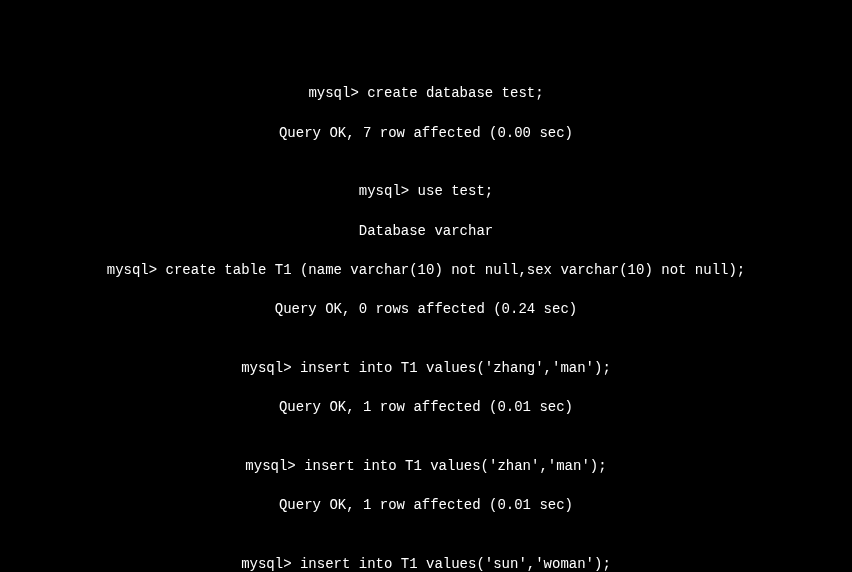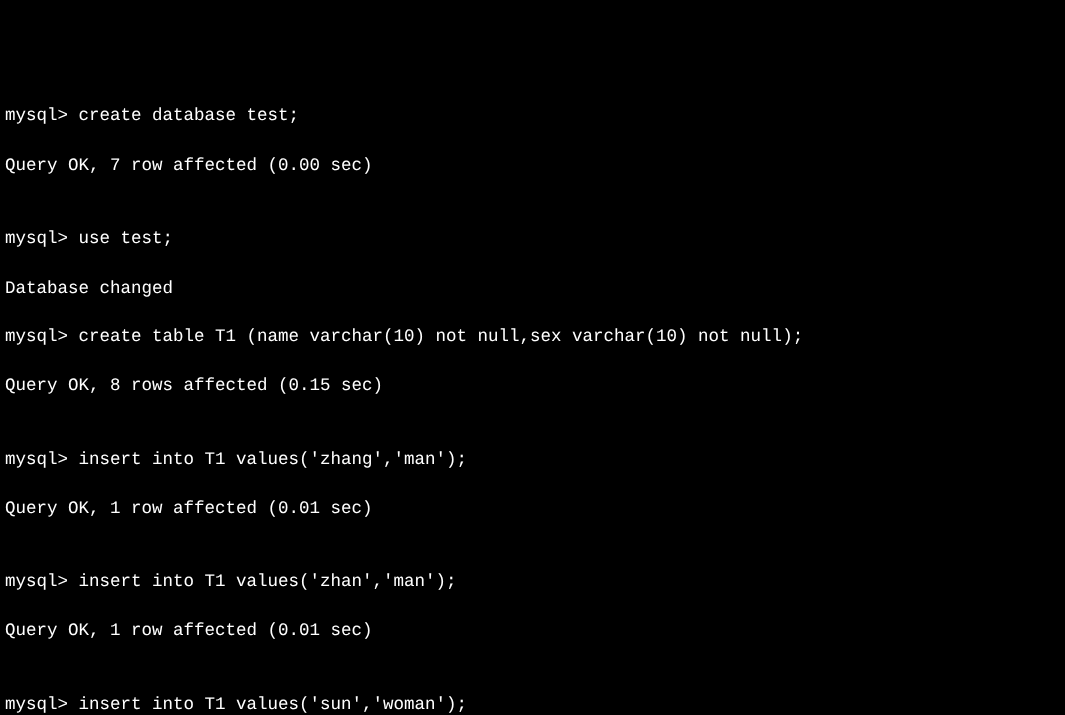--- a/index.html
+++ b/index.html
@@ -14,34 +14,35 @@
       font-size: 14px;
       line-height: 1.4;
       padding: 6px 4px;
       width: 852px;
       height: 572px;
       overflow: hidden;
       white-space: pre;
     }
     .line {
       display: block;
+      text-align: center;
     }
   </style>
 </head>
 <body>
 
 
 
 <span class="line">mysql&gt; create database test;</span>
 <span class="line">Query OK, 7 row affected (0.00 sec)</span>
 <span class="line"></span>
 <span class="line">mysql&gt; use test;</span>
-<span class="line">Database changed</span>
+<span class="line">Database varchar</span>
 <span class="line">mysql&gt; create table T1 (name varchar(10) not null,sex varchar(10) not null);</span>
-<span class="line">Query OK, 8 rows affected (0.15 sec)</span>
+<span class="line">Query OK, 0 rows affected (0.24 sec)</span>
 <span class="line"></span>
 <span class="line">mysql&gt; insert into T1 values('zhang','man');</span>
 <span class="line">Query OK, 1 row affected (0.01 sec)</span>
 <span class="line"></span>
 <span class="line">mysql&gt; insert into T1 values('zhan','man');</span>
 <span class="line">Query OK, 1 row affected (0.01 sec)</span>
 <span class="line"></span>
 <span class="line">mysql&gt; insert into T1 values('sun','woman');</span>
 
 <span class="line"></span>

